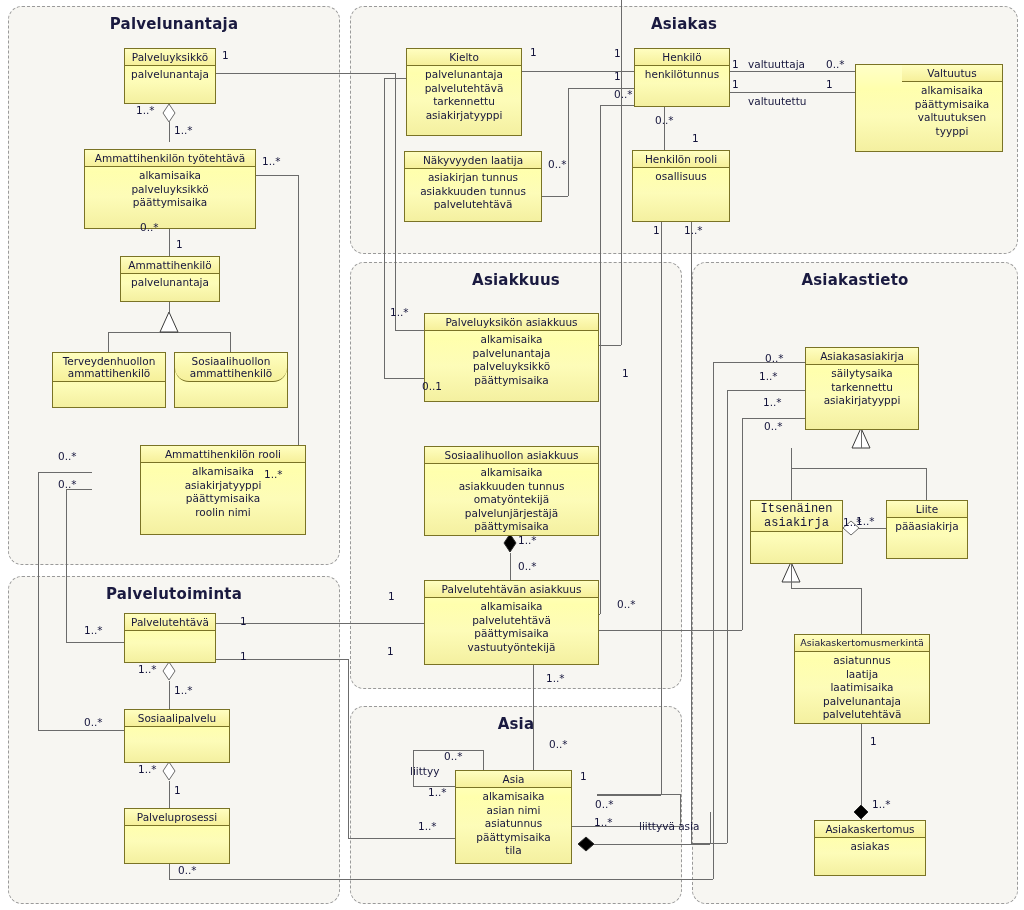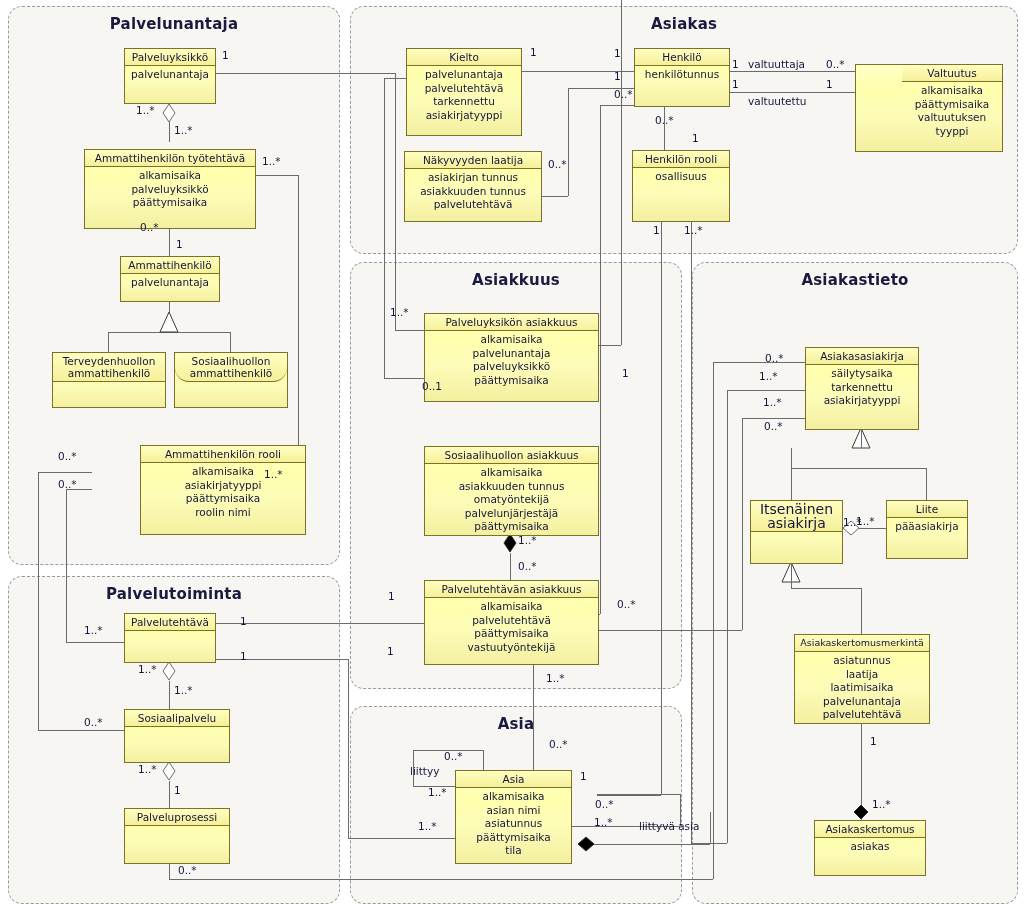--- a/index.html
+++ b/index.html
@@ -328,21 +328,21 @@
   <div class="cls" style="left:805px;top:347px;width:112px;height:81px;">
     <div class="hdr">Asiakasasiakirja</div>
     <div class="attrs">
       <div>säilytysaika</div>
       <div>tarkennettu</div>
       <div>asiakirjatyyppi</div>
     </div>
   </div>
 
   <div class="cls" style="left:750px;top:500px;width:91px;height:62px;">
-    <div class="hdr" style="font-size:14px;">Itsenäinen asiakirja</div>
+    <div class="hdr" style="font-size:12px;font-family:Liberation Mono, monospace;">Itsenäinen asiakirja</div>
   </div>
 
   <div class="cls" style="left:886px;top:500px;width:80px;height:57px;">
     <div class="hdr">Liite</div>
     <div class="attrs">
       <div>pääasiakirja</div>
     </div>
   </div>
 
   <div class="cls" style="left:794px;top:634px;width:134px;height:88px;">

